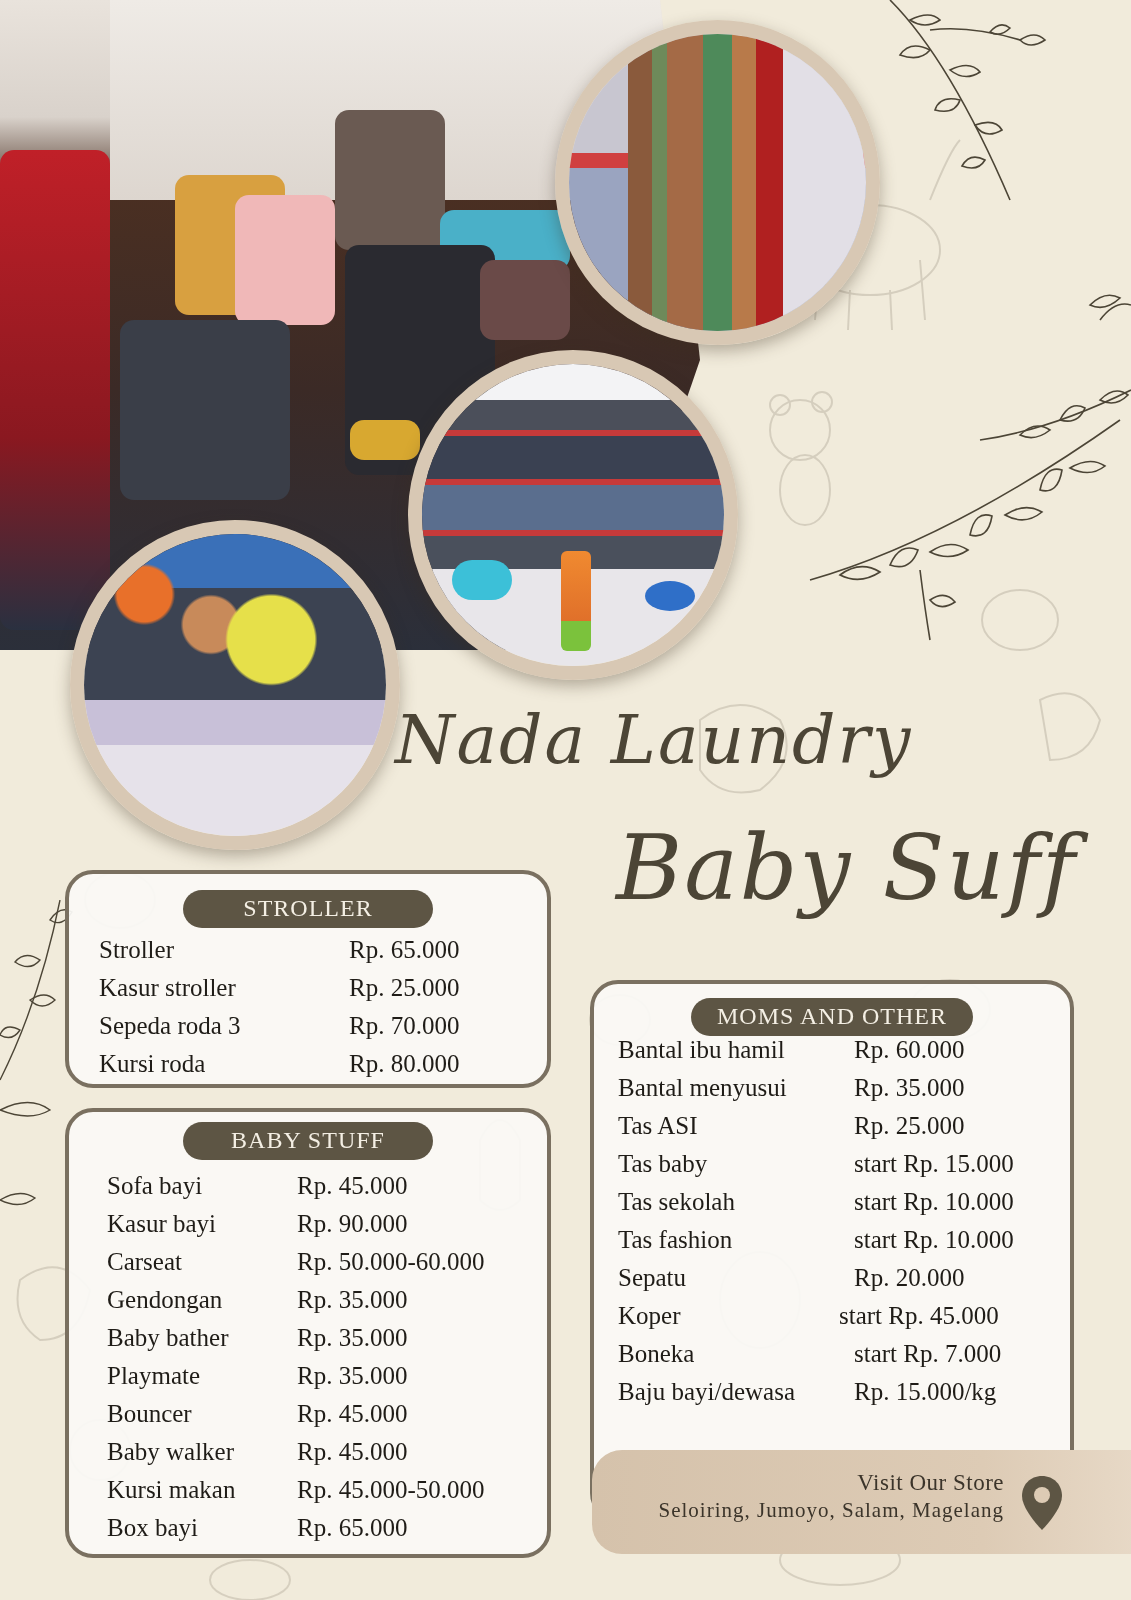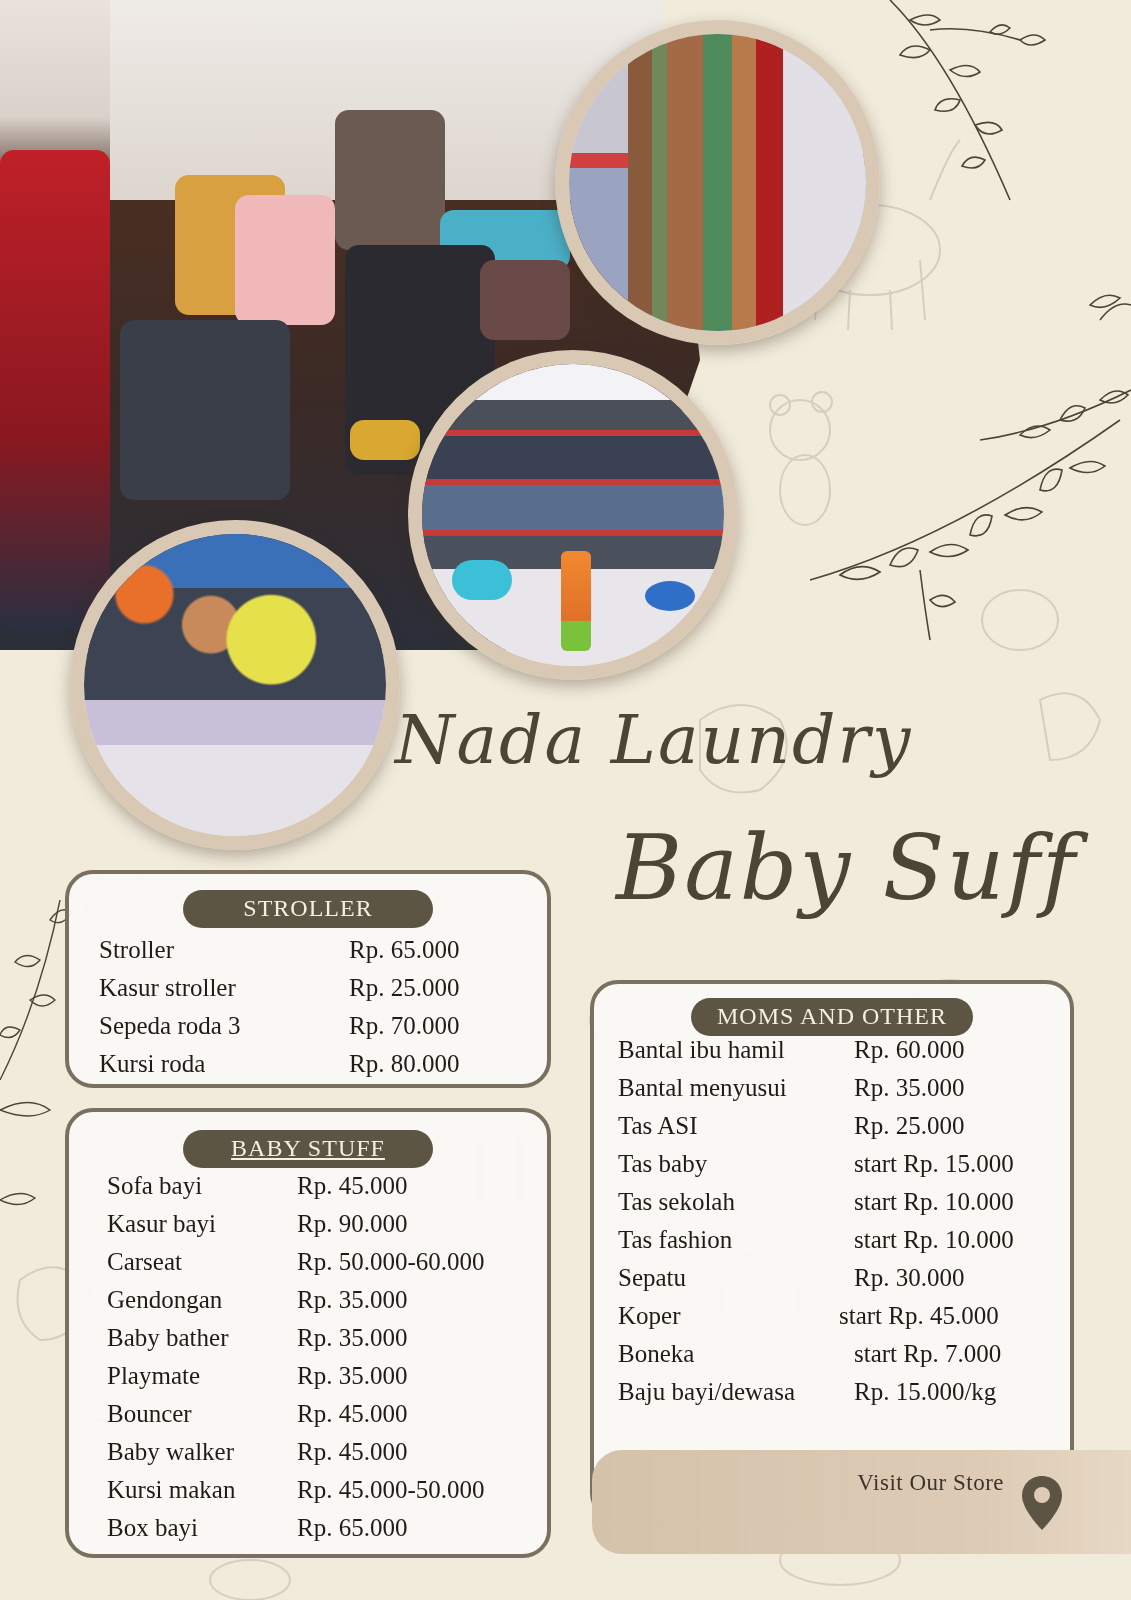--- a/index.html
+++ b/index.html
@@ -74,21 +74,21 @@
     text-align: center; line-height: 36px; height: 38px;
     white-space: nowrap;
   }
   .row { position: absolute; font-size: 25px; white-space: nowrap; color: #1f1c17; }
   .row .name { position: absolute; left: 0; }
   .row .price { position: absolute; }
 
   .stroller { left: 65px; top: 870px; width: 486px; height: 218px; }
   .stroller .card-head { top: 16px; width: 250px; }
   .baby { left: 65px; top: 1108px; width: 486px; height: 450px; }
-  .baby .card-head { top: 18px; width: 250px; text-decoration: underline; }
+  .baby .card-head { top: 10px; width: 250px; }
   .moms { left: 590px; top: 980px; width: 484px; height: 541px; }
   .moms .card-head { top: 14px; width: 282px; }
 
   
   .store {
     position: absolute; left: 592px; top: 1450px; width: 560px; height: 104px;
     background: linear-gradient(90deg, #d5c2ab 0%, #ddcbb5 70%, #e8dac8 100%);
     border-radius: 30px 0 0 30px;
   }
   .store .line1 { position:absolute; right: 148px; top: 20px; font-size: 23px; color:#3b342a; text-align:right; letter-spacing: 0.5px; }
@@ -282,35 +282,36 @@
   <div class="row" style="left:24px;top:204px;">
       <span class="name">Tas sekolah</span>
       <span class="price" style="left:236px">start Rp. 10.000</span>
     </div>
   <div class="row" style="left:24px;top:242px;">
       <span class="name">Tas fashion</span>
       <span class="price" style="left:236px">start Rp. 10.000</span>
     </div>
   <div class="row" style="left:24px;top:280px;">
       <span class="name">Sepatu</span>
-      <span class="price" style="left:236px">Rp. 30.000</span>
+      <span class="price" style="left:236px">Rp. 20.000</span>
     </div>
   <div class="row" style="left:24px;top:318px;">
       <span class="name">Koper</span>
       <span class="price" style="left:221px">start Rp. 45.000</span>
     </div>
   <div class="row" style="left:24px;top:356px;">
       <span class="name">Boneka</span>
       <span class="price" style="left:236px">start Rp. 7.000</span>
     </div>
   <div class="row" style="left:24px;top:394px;">
       <span class="name">Baju bayi/dewasa</span>
       <span class="price" style="left:236px">Rp. 15.000/kg</span>
     </div>
 </div>
 
 <div class="store">
   <div class="line1">Visit Our Store</div>
+  <div class="line2">Seloiring, Jumoyo, Salam, Magelang</div>
   <svg class="pin" viewBox="0 0 44 58">
     <path d="M22 2 C10 2 2 11 2 22 C2 36 22 56 22 56 C22 56 42 36 42 22 C42 11 34 2 22 2 Z" fill="#5d5544"></path>
     <circle cx="22" cy="21" r="8" fill="#ddcbb5"></circle>
   </svg>
 </div>
 
 </body></html>

